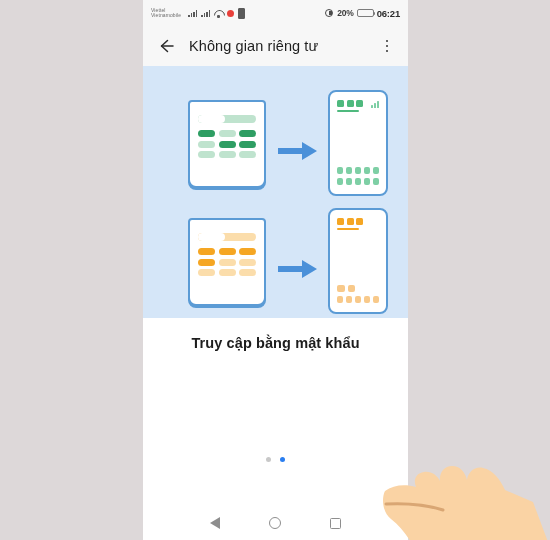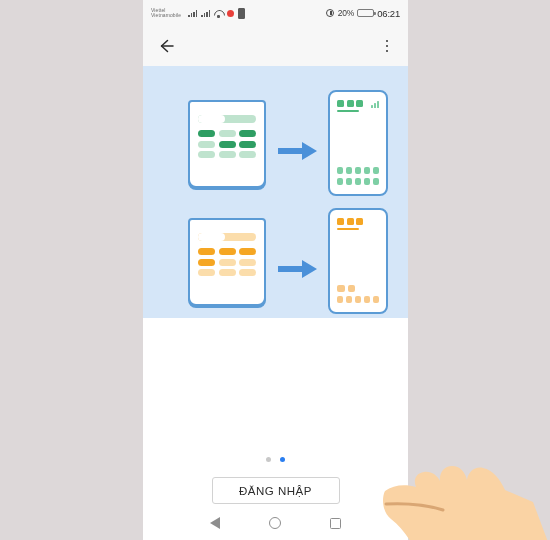--- a/index.html
+++ b/index.html
@@ -101,20 +101,21 @@
     border: 1.3px solid #5a5a5a;
     border-radius: 1px;
     background: #5a5a5a;
     position: relative;
   }
   .sb-right {
     margin-left: auto;
     display: flex;
     align-items: center;
     gap: 3px;
+    font-weight: bold;
   }
   .sb-right .lvl {
     font-size: 8.5px;
     color: #3c3c3c;
     letter-spacing: -.2px;
   }
   .clock {
     font-size: 9.5px;
     color: #2d2d2d;
     letter-spacing: -.2px;
@@ -459,20 +460,21 @@
     </div>
   </div>
 
   <div class="appbar">
     <div class="backbtn">
       <svg width="20" height="20" viewBox="0 0 20 20" aria-hidden="true">
         <path d="M11.5 4.5 L5.5 10 L11.5 15.5" fill="none" stroke="#2b2b2b" stroke-width="1.5" stroke-linecap="round" stroke-linejoin="round"></path>
         <path d="M5.6 10 H17" fill="none" stroke="#2b2b2b" stroke-width="1.5" stroke-linecap="round"></path>
       </svg>
     </div>
+    <div class="appbar-title">Không gian riêng tư</div>
     <div class="kebab">
         <i></i>
         <i></i>
         <i></i>
       </div>
   </div>
 
   <div class="illus">
 
     <div class="scene top">
@@ -580,28 +582,28 @@
             <span style="background:#f8c98a"></span>
               <span style="background:#f8c98a"></span>
             <span style="background:#f8c98a"></span>
           </span>
         </div>
       </div>
     </div>
   </div>
 
   <div class="textblock">
+    <div class="head">Truy cập bằng mật khẩu</div>
   </div>
 
   <div class="dots">
     <span class="dot-off"></span>
     <span class="dot-on"></span>
   </div>
 
-  <button class="loginbtn">ĐĂNG NHẬP</button>
 
   <div class="navbar">
     <span class="nav-back"></span>
     <span class="nav-home"></span>
     <span class="nav-recent"></span>
   </div>
 </div>
 
 <div class="hand">
   <svg width="165" height="95" viewBox="0 0 165 95" aria-hidden="true">

